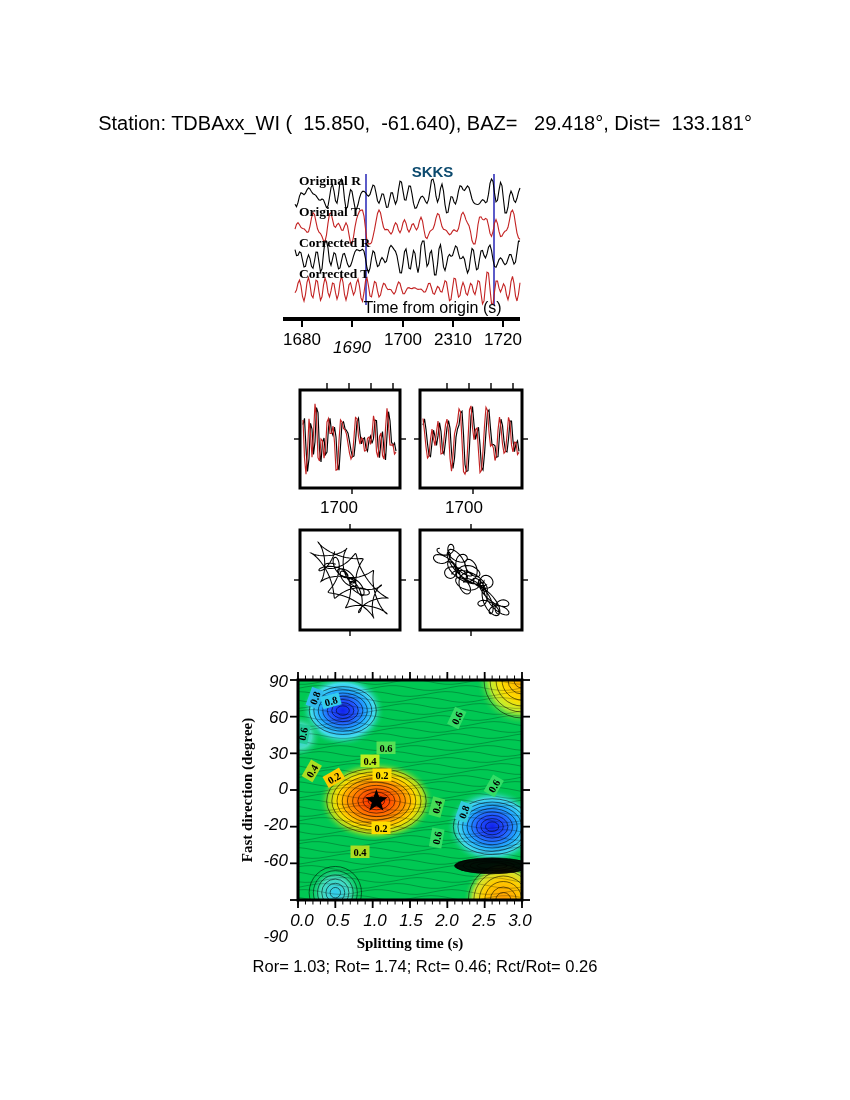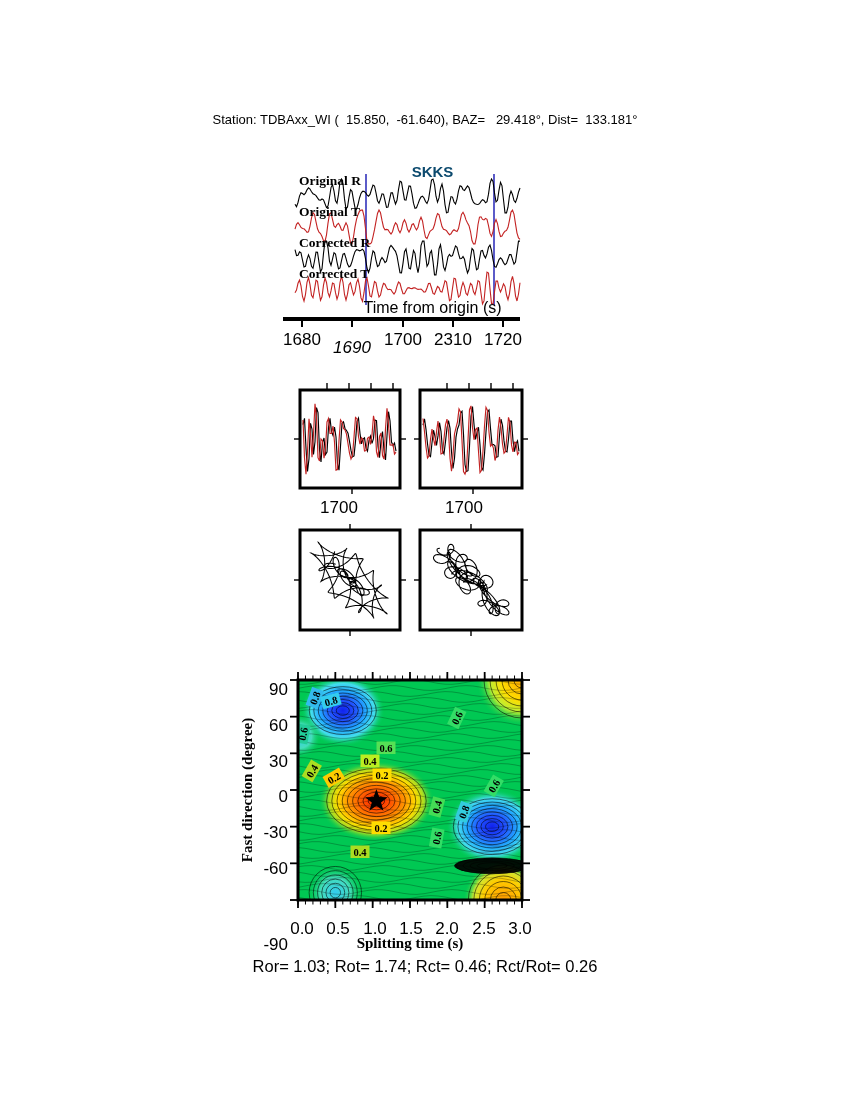--- a/index.html
+++ b/index.html
@@ -3,21 +3,21 @@
 <meta charset="utf-8">
 <style>
   html,body{margin:0;padding:0;background:#ffffff;}
   .page{position:relative;width:850px;height:1100px;background:#ffffff;overflow:hidden;
         font-family:"Liberation Sans",sans-serif;color:#000;}
   .abs{position:absolute;}
   .ctr{text-align:center;}
   .pre{white-space:pre;}
   .sans{font-family:"Liberation Sans",sans-serif;}
   .serifb{font-family:"Liberation Serif",serif;font-weight:bold;}
-  .t1{left:0;top:112px;width:850px;font-size:13px;}
+  .t1{left:0;top:112px;width:850px;font-size:20px;}
   .t2{left:0;top:137px;width:850px;font-size:15.5px;}
   .skks{left:385px;top:163px;width:95px;font-size:15px;font-weight:bold;color:#0c4a6e;}
   .trlabel{font-size:13.5px;line-height:13px;}
   .timeaxislabel{left:330px;top:299px;width:205px;font-size:16px;}
   .axisbar{left:283px;top:317px;width:237px;height:3.5px;background:#000;}
   .tickmark{position:absolute;background:#000;}
   .ticklabel{position:absolute;font-size:17px;text-align:center;font-family:"Liberation Sans",sans-serif;}
   .midlabel{font-size:17px;width:70px;}
   .ctitle{left:283px;top:649px;width:250px;font-size:15px;}
   .ylab{left:247px;top:790px;transform:translate(-50%,-50%) rotate(-90deg);font-size:15px;white-space:nowrap;}
@@ -390,26 +390,26 @@
       <line x1="224.06666666666666" y1="235" x2="224.06666666666666" y2="239.5" stroke="#000" stroke-width="1"></line>
       <line x1="224.06666666666666" y1="10.5" x2="224.06666666666666" y2="15" stroke="#000" stroke-width="1"></line>
       <line x1="231.53333333333333" y1="235" x2="231.53333333333333" y2="239.5" stroke="#000" stroke-width="1"></line>
       <line x1="231.53333333333333" y1="10.5" x2="231.53333333333333" y2="15" stroke="#000" stroke-width="1"></line>
       <line x1="239" y1="235" x2="239" y2="239.5" stroke="#000" stroke-width="1"></line>
       <line x1="239" y1="10.5" x2="239" y2="15" stroke="#000" stroke-width="1"></line>
     </svg>
 
   <div class="abs serifb ylab">Fast direction (degree)</div>
   <div class="abs ctr serifb xlab">Splitting time (s)</div>
-  <div class="abs" id="contour-tick-labels" style="left:0;top:8px;width:850px;height:797px;pointer-events:none;">
+  <div class="abs" id="contour-tick-labels" style="left:0;top:0;width:850px;height:797px;pointer-events:none;font-style:italic;">
       <div class="ticklabel" style="left: 246px; top: 672px; width: 42px; text-align: right;">90</div>
       <div class="ticklabel" style="left: 246px; top: 708px; width: 42px; text-align: right;">60</div>
       <div class="ticklabel" style="left: 246px; top: 744px; width: 42px; text-align: right;">30</div>
       <div class="ticklabel" style="left: 246px; top: 779px; width: 42px; text-align: right;">0</div>
-      <div class="ticklabel" style="left: 246px; top: 815px; width: 42px; text-align: right;">-30</div>
+      <div class="ticklabel" style="left: 246px; top: 815px; width: 42px; text-align: right;">-20</div>
       <div class="ticklabel" style="left: 246px; top: 851px; width: 42px; text-align: right;">-60</div>
       <div class="ticklabel" style="left: 246px; top: 887px; width: 42px; text-align: right; margin-top: 40px;">-90</div>
       <div class="ticklabel" style="left: 280px; top: 911px; width: 44px;">0.0</div>
       <div class="ticklabel" style="left: 316px; top: 911px; width: 44px;">0.5</div>
       <div class="ticklabel" style="left: 353px; top: 911px; width: 44px;">1.0</div>
       <div class="ticklabel" style="left: 389px; top: 911px; width: 44px;">1.5</div>
       <div class="ticklabel" style="left: 425px; top: 911px; width: 44px;">2.0</div>
       <div class="ticklabel" style="left: 462px; top: 911px; width: 44px;">2.5</div>
       <div class="ticklabel" style="left: 498px; top: 911px; width: 44px;">3.0</div>
     </div>

